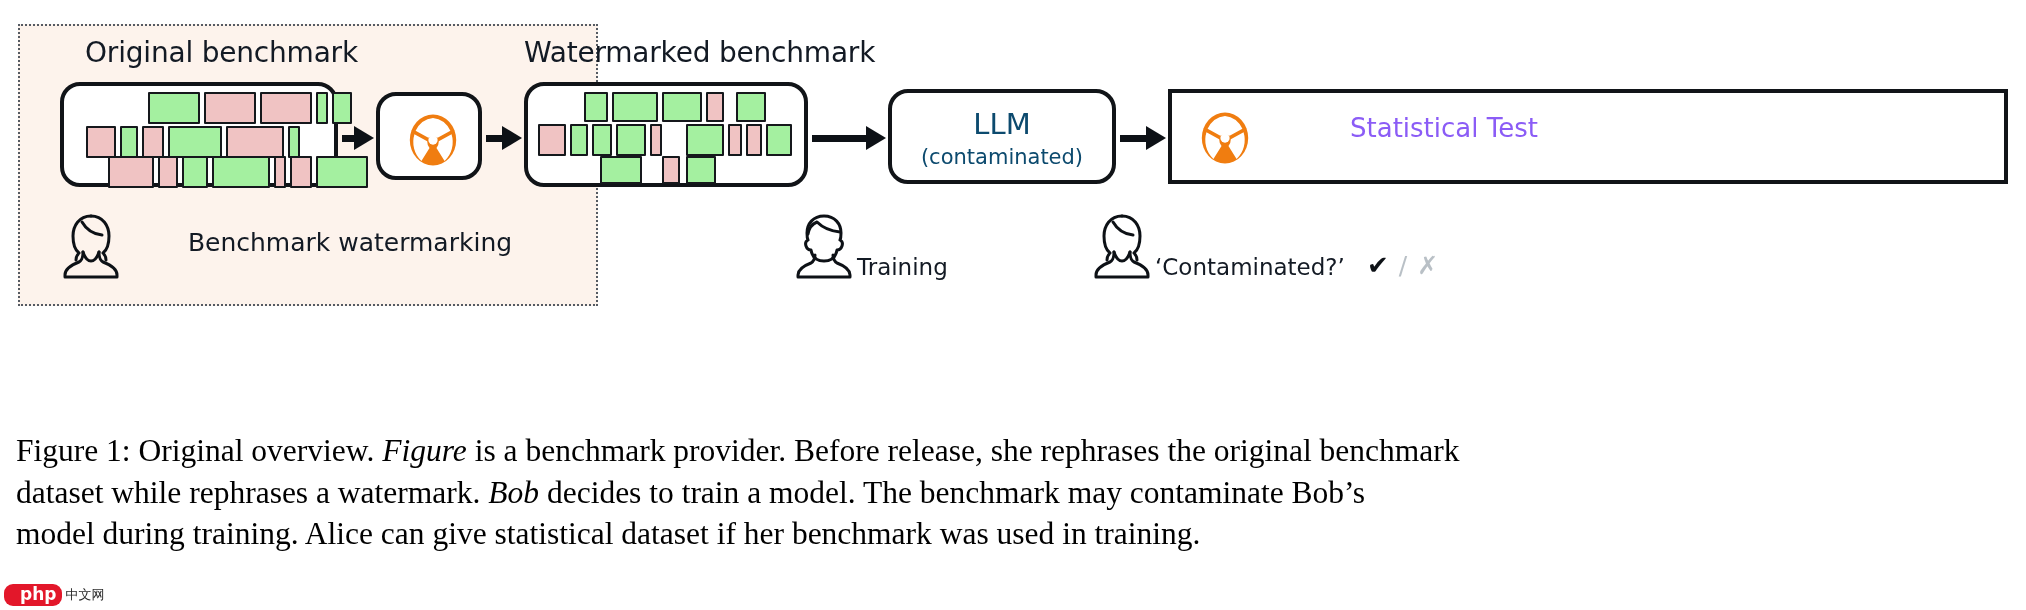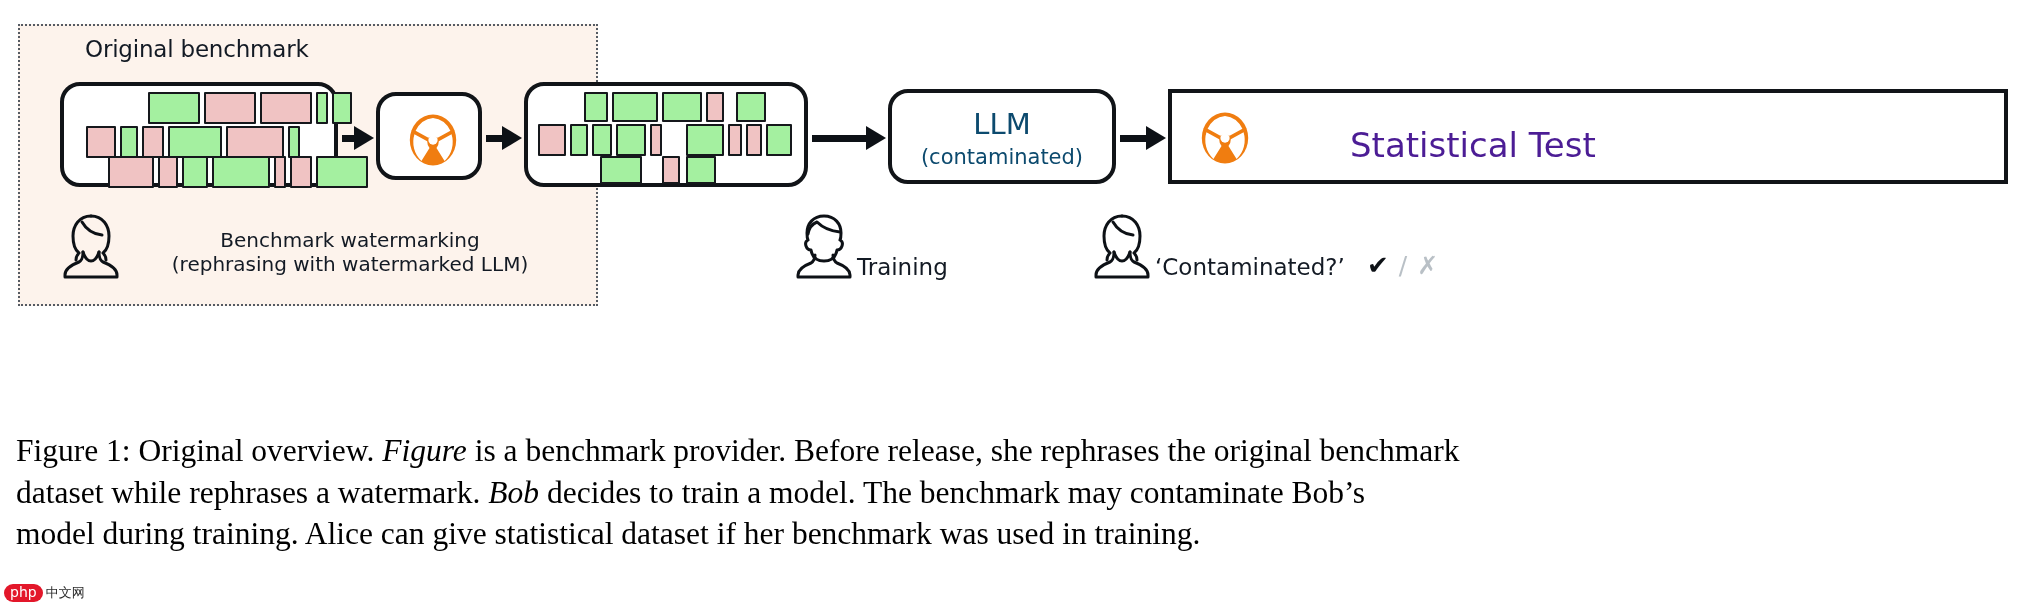--- a/index.html
+++ b/index.html
@@ -26,21 +26,21 @@
     position: absolute;
     background: #ffffff;
     border: 4px solid #111418;
     border-radius: 20px;
   }
   .card.sharp { border-radius: 0; border-width: 4px; }
 
   
   .panel-label {
     position: absolute;
-    font-size: 23px;
+    font-size: 28px;
     color: #131a24;
     font-family: "DejaVu Sans", sans-serif;
     white-space: nowrap;
     letter-spacing: -0.2px;
   }
 
   
   .tok {
     position: absolute;
     border: 2.5px solid #15181c;
@@ -100,24 +100,24 @@
   .figcaption i { font-style: italic; }
 
   
   .php-logo {
     position: absolute; left: 4px; top: 584px;
     display: flex; align-items: center; gap: 3px;
   }
   .php-logo .pill {
     background: #e3172a;
     color: #ffffff;
-    font-size: 14px;
-    font-weight: normal;
+    font-size: 17px;
+    font-weight: bold;
     border-radius: 9px;
-    padding: 1px 6px 2px 6px;
+    padding: 1px 6px 2px 16px;
     font-family: "DejaVu Sans", sans-serif;
     line-height: 1.1;
   }
   .php-logo .cn {
     color: #2b2b2b; font-size: 13px;
     font-family: "DejaVu Sans", sans-serif;
     letter-spacing: 0px;
   }
 
   .check { color:#0d1116; font-size: 26px; font-weight: bold; }
@@ -126,20 +126,21 @@
 </style>
 </head>
 <body>
 
 <div id="root">
 
   <div class="alice-region"></div>
 
   <div class="panel-label" style="left:85px; top:36px;">Original benchmark</div>
 
+  <div class="panel-label" style="left:524px; top:36px;">Watermarked benchmark</div>
 
   <div class="card" id="card-original" style="left:60px; top:82px; width:278px; height:105px;">
       <div class="tok g" style="left: 84px; top: 6px; width: 52px; height: 32px;"></div>
       <div class="tok p" style="left: 140px; top: 6px; width: 52px; height: 32px;"></div>
       <div class="tok p" style="left: 196px; top: 6px; width: 52px; height: 32px;"></div>
       <div class="tok g" style="left: 252px; top: 6px; width: 12px; height: 32px;"></div>
       <div class="tok g" style="left: 268px; top: 6px; width: 20px; height: 32px;"></div>
       <div class="tok p" style="left: 22px; top: 40px; width: 30px; height: 32px;"></div>
       <div class="tok g" style="left: 56px; top: 40px; width: 18px; height: 32px;"></div>
       <div class="tok p" style="left: 78px; top: 40px; width: 22px; height: 32px;"></div>
@@ -192,21 +193,21 @@
   </div>
 
   <div class="card sharp" style="left:1168px; top:89px; width:840px; height:95px;">
     <svg viewBox="0 0 100 100" width="58" height="58" style="position:absolute; left:24px; top:16px;">
       <ellipse cx="50" cy="50" rx="40" ry="44" fill="#f07d10"></ellipse>
       <circle cx="50" cy="50" r="8" fill="#ffffff"></circle>
       <path d="M50 12 A38 42 0 0 0 20 34 L42 46 A16 18 0 0 1 58 46 L80 34 A38 42 0 0 0 50 12 Z" fill="#ffffff"></path>
       <path d="M18 40 L40 52 A16 18 0 0 0 44 64 L30 86 A38 42 0 0 1 18 40 Z" fill="#ffffff"></path>
       <path d="M82 40 L60 52 A16 18 0 0 1 56 64 L70 86 A38 42 0 0 0 82 40 Z" fill="#ffffff"></path>
     </svg>
-    <div style="position:absolute; left:178px; top:32px; font-size:34px; color:#4c1d95; white-space:nowrap;">Statistical Test</div>
+    <div style="position:absolute; left:178px; top:20px; font-size:26px; color:#8b5cf6; white-space:nowrap;">Statistical Test</div>
   </div>
 
   <div class="arrow" style="left:342px; top:135px; width:32px;">
     <div class="shaft" style="width:14px;"></div>
     <div class="head" style="left:12px;"></div>
   </div>
   <div class="arrow" style="left:486px; top:135px; width:36px;">
     <div class="shaft" style="width:18px;"></div>
     <div class="head" style="left:16px;"></div>
   </div>
@@ -224,23 +225,22 @@
       <g fill="none" stroke="#0d1116" stroke-width="3" stroke-linejoin="round" stroke-linecap="round">
         <path d="M29 4 C17 4 11 14 11 24 C11 32 13 38 17 41 C15 43 14 46 14 48"></path>
         <path d="M29 4 C41 4 47 14 47 24 C47 32 45 38 41 41 C43 43 44 46 44 48"></path>
         <path d="M20 10 C24 17 30 22 40 23"></path>
         <path d="M21 40 C21 46 20 48 17 50 C9 53 3 57 3 63 L3 65 L55 65 L55 63 C55 57 49 53 41 50 C38 48 37 46 37 40"></path>
         <path d="M21 40 C23 46 26 49 29 49 C32 49 35 46 37 40"></path>
       </g>
     </svg>
   </div>
 
-  <div class="caption-block" style="left:130px; top:228px; width:440px; font-size:20px;">
+  <div class="caption-block" style="left:130px; top:228px; width:440px; font-size:25px;">
     <div>Benchmark watermarking</div>
-    <div>(rephrasing with watermarked LLM)</div>
   </div>
 
   <div class="person-row" style="left:795px; top:212px;">
     <svg width="58" height="68" viewBox="0 0 58 68">
       <g fill="none" stroke="#0d1116" stroke-width="3" stroke-linejoin="round" stroke-linecap="round">
         <path d="M29 4 C18 4 12 12 12 21 C12 24 12 26 13 28 C11 29 10 31 11 34 C12 37 14 38 16 38 C17 44 21 49 29 49 C37 49 41 44 42 38 C44 38 46 37 47 34 C48 31 47 29 45 28 C46 26 46 24 46 21 C46 12 40 4 29 4 Z"></path>
         <path d="M13 22 C14 16 17 12 22 10 C27 15 35 19 45 20"></path>
         <path d="M20 43 C20 47 19 49 16 51 C8 54 3 58 3 63 L3 65 L55 65 L55 63 C55 58 50 54 42 51 C39 49 38 47 38 43"></path>
       </g>
     </svg>

